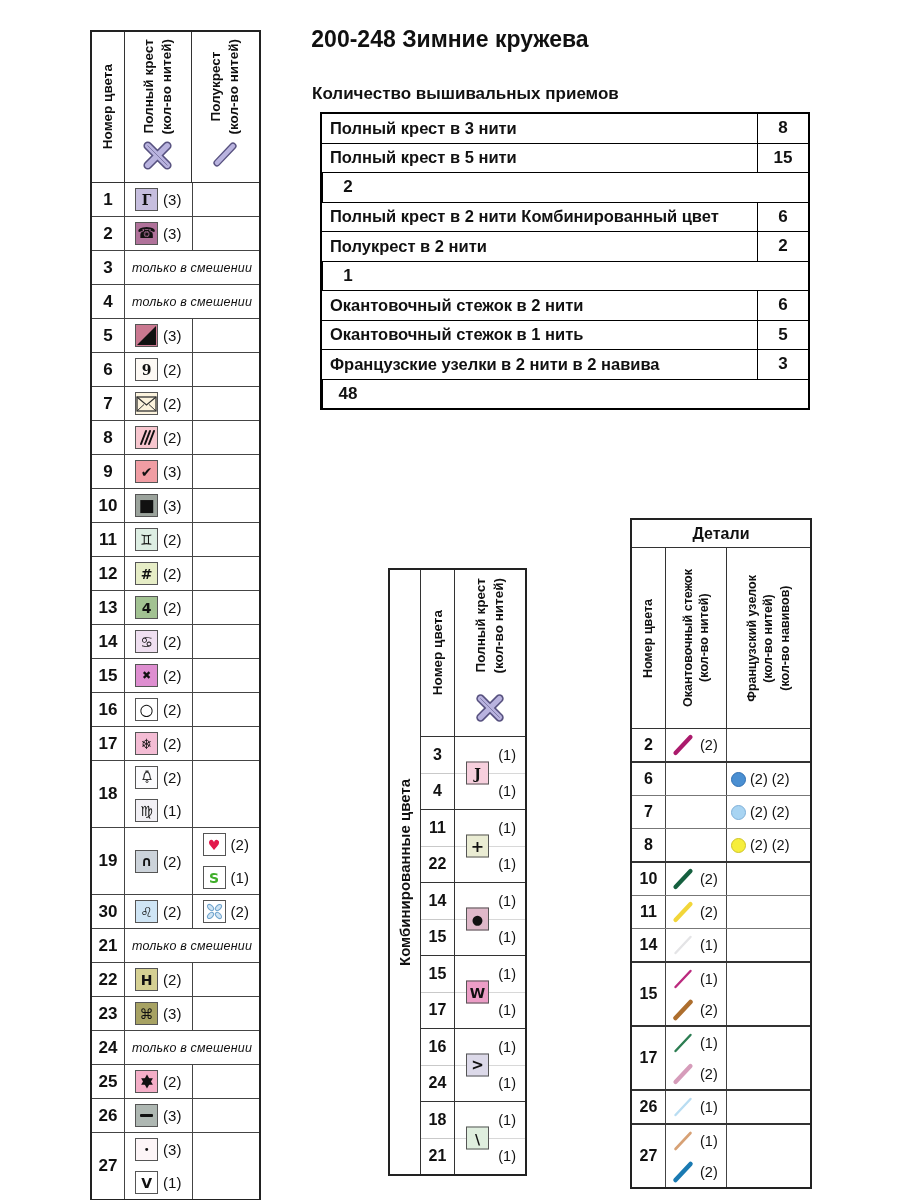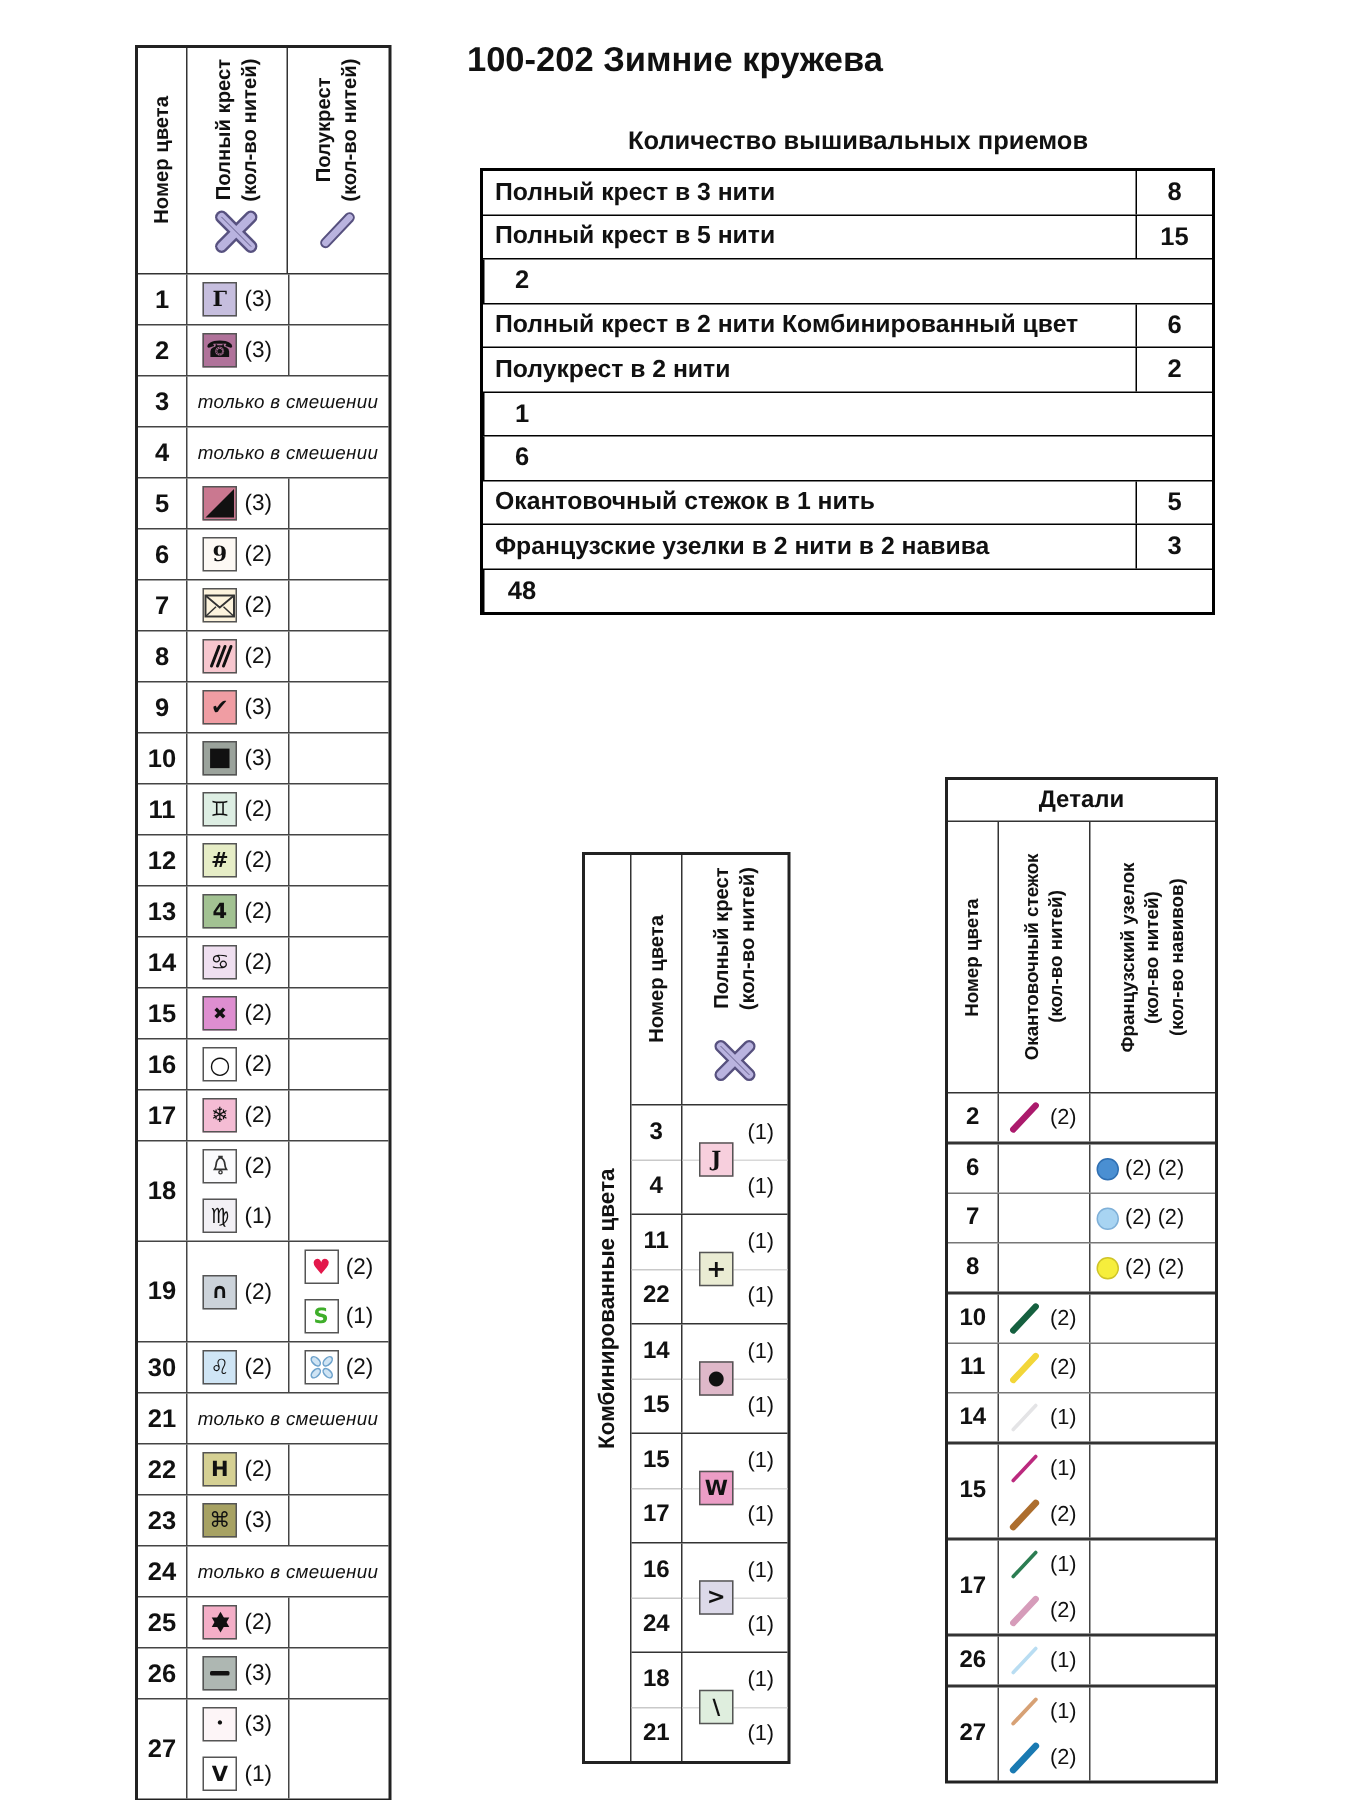--- a/index.html
+++ b/index.html
@@ -1,19 +1,19 @@
 <!DOCTYPE html>
 <html><head>
 <meta charset="utf-8">
 <style>
   html,body{margin:0;padding:0;}
   body{width:900px;height:1200px;background:#fff;font-family:"Liberation Sans",sans-serif;color:#111;position:relative;overflow:hidden;}
   .abs{position:absolute;}
   .title{left:0;top:26px;width:900px;text-align:center;font-size:23px;font-weight:bold;}
-  .subtitle{left:328px;top:84px;width:488px;text-align:center;font-size:17px;font-weight:bold;}
+  .subtitle{left:312px;top:84px;width:488px;text-align:left;font-size:17px;font-weight:bold;}
   
   .vt{writing-mode:vertical-rl;transform:rotate(180deg);font-weight:bold;font-size:13.5px;line-height:1.3;text-align:center;}
   
   #counts{left:320px;top:112px;width:486px;border:2px solid #000;background:#fff;}
   .crow{display:flex;align-items:stretch;height:28.5px;border-top:1.5px solid #000;}
   .crow.first{border-top:none;}
   .clabel{flex:1;display:flex;align-items:center;padding-left:8px;font-size:16.5px;font-weight:bold;}
   .clabel.total{justify-content:flex-end;padding-right:10px;}
   .cval{width:50px;border-left:1.5px solid #000;display:flex;align-items:center;justify-content:center;font-size:17px;font-weight:bold;}
   
@@ -65,21 +65,21 @@
   .drow.first{border-top:none;}
   .drow.thick{border-top:2px solid #333;}
   .dnum{width:33px;border-right:1.4px solid #444;display:flex;align-items:center;justify-content:center;font-weight:bold;font-size:16px;}
   .dback{width:60px;border-right:1.4px solid #444;display:flex;flex-direction:column;}
   .dknot{flex:1;display:flex;flex-direction:column;}
   .dentry{flex:1;display:flex;align-items:center;gap:4px;padding-left:4px;font-size:14.5px;}
 </style>
 </head>
 <body>
 
-<div class="abs title">100-202  Зимние кружева</div>
+<div class="abs title">200-248  Зимние кружева</div>
 <div class="abs subtitle">Количество вышивальных приемов</div>
 <div class="abs" id="counts">
     <div class="crow first">
       <div class="clabel">Полный крест в 3 нити</div>
       <div class="cval">8</div>
     </div>
     <div class="crow">
       <div class="clabel">Полный крест в 5 нити</div>
       <div class="cval">15</div>
     </div>
@@ -91,20 +91,21 @@
       <div class="cval">6</div>
     </div>
     <div class="crow">
       <div class="clabel">Полукрест в 2 нити</div>
       <div class="cval">2</div>
     </div>
     <div class="crow">
       <div class="cval">1</div>
     </div>
     <div class="crow">
+      <div class="clabel">Окантовочный стежок в 2 нити</div>
       <div class="cval">6</div>
     </div>
     <div class="crow">
       <div class="clabel">Окантовочный стежок в 1 нить</div>
       <div class="cval">5</div>
     </div>
     <div class="crow">
       <div class="clabel">Французские узелки в 2 нити в 2 навива</div>
       <div class="cval">3</div>
     </div>

